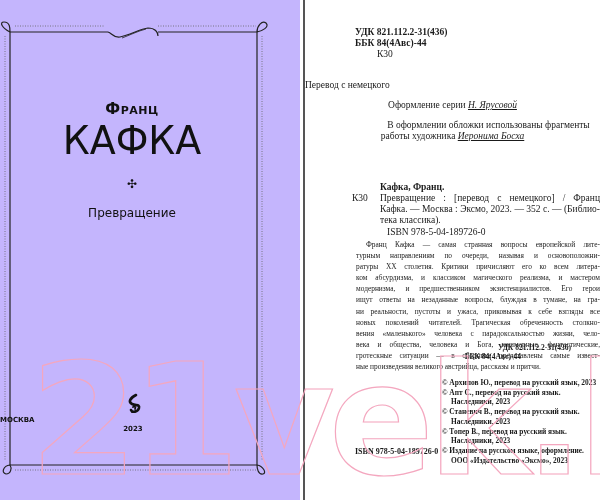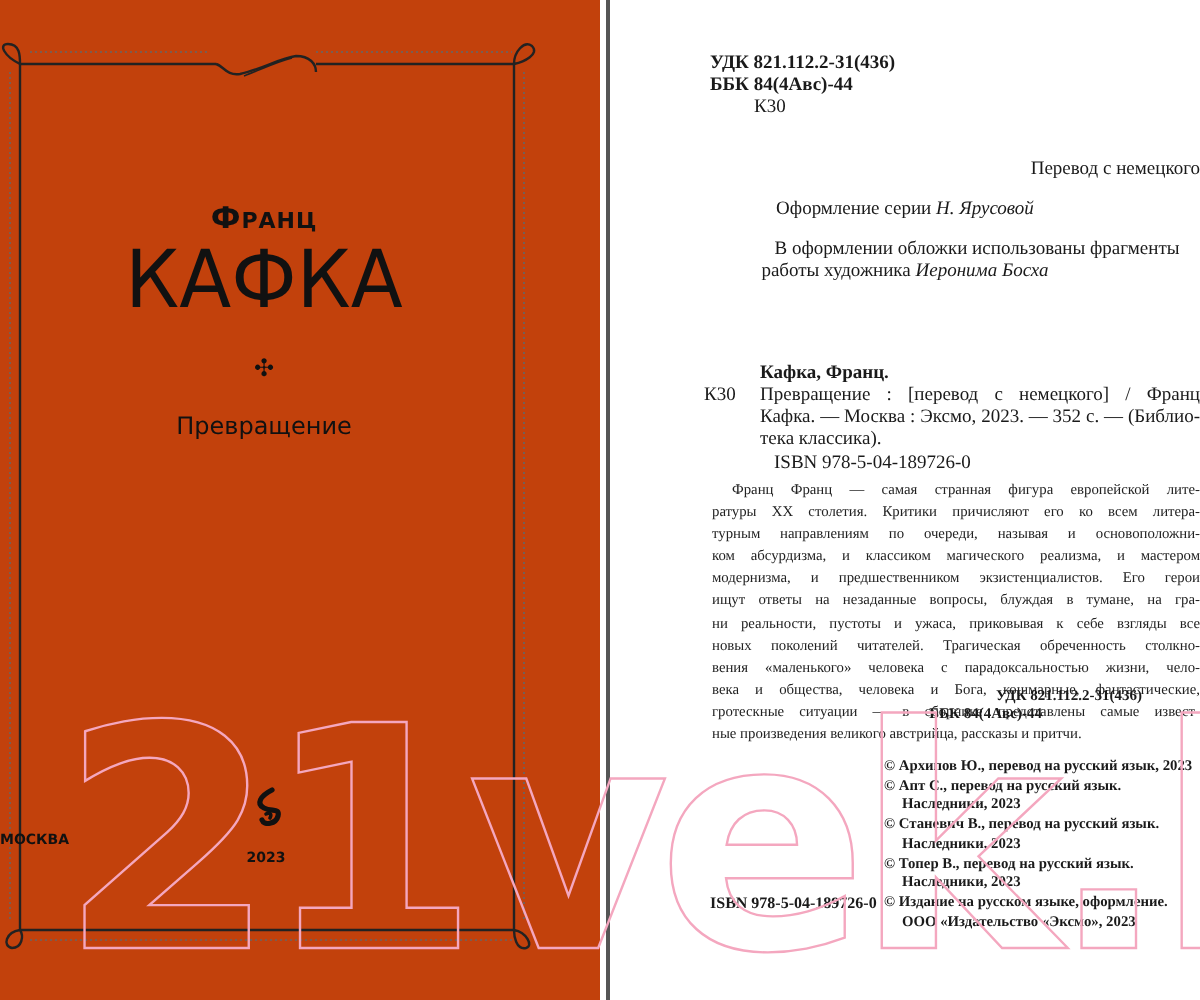--- a/index.html
+++ b/index.html
@@ -2,21 +2,21 @@
 <html><head>
   <meta charset="utf-8">
   <style>
     * { margin: 0; padding: 0; box-sizing: border-box; }
     html, body { width: 600px; height: 500px; background: #ffffff; overflow: hidden; }
     body { position: relative; font-family: "Liberation Serif", serif; color: #1a1a1a; }
 
     .spread { position: absolute; left: 0; top: 0; width: 600px; height: 500px; }
 
     
-    .page-left { position: absolute; left: 0; top: 0; width: 300px; height: 500px; background: #c2410c; }
+    .page-left { position: absolute; left: 0; top: 0; width: 300px; height: 500px; background: #c4b5fd; }
     .frame-svg { position: absolute; left: 0; top: 0; width: 300px; height: 500px; }
 
     .author-first {
       position: absolute; left: 0; width: 264px; top: 100px; text-align: center;
       font-family: "DejaVu Sans", sans-serif; font-size: 15px; font-weight: bold;
       font-variant: small-caps; letter-spacing: 0.5px; color: #111;
     }
     .author-last {
       position: absolute; left: 0; width: 264px; top: 118px; text-align: center;
       font-family: "DejaVu Sans", sans-serif; font-size: 38px; font-weight: normal;
@@ -42,27 +42,27 @@
       font-family: "DejaVu Sans", sans-serif; font-size: 7px; font-weight: bold; color: #111;
     }
 
     
     .gutter { position: absolute; left: 303px; top: 0; width: 2px; height: 500px; background: #555; }
 
     
     .page-right { position: absolute; left: 305px; top: 0; width: 271px; height: 500px; }
     .rtxt { position: absolute; font-size: 9.5px; line-height: 11px; color: #1a1a1a; white-space: nowrap; }
     .b { font-weight: bold; }
-    .i { font-style: italic; }
+    .i { font-style: italic; text-decoration: underline; }
 
     .udk-top { left: 50px; top: 27px; }
     .bbk-top { left: 50px; top: 38px; }
     .k30-top { left: 72px; top: 49px; }
 
-    .translated { left: 0; width: 295px; top: 80px; text-align: right; }
+    .translated { left: 0; width: 295px; top: 80px; text-align: left; }
     .series-design { left: 0; width: 295px; top: 100px; text-align: center; }
     .cover-line1 { left: 0; width: 295px; top: 120px; text-align: center; margin-left: 36px; }
     .cover-line2 { left: 0; width: 295px; top: 131px; text-align: center; }
 
     .card-author { left: 75px; top: 182px; font-weight: bold; }
     .card-k30 { left: 47px; top: 193px; }
     .card-l1 { left: 75px; top: 193px; width: 220px; text-align: justify; text-align-last: justify; white-space: normal; }
     .card-l2 { left: 75px; top: 204px; width: 220px; text-align: justify; text-align-last: justify; white-space: normal; }
     .card-l3 { left: 75px; top: 215px; }
     .card-isbn { left: 82px; top: 227px; }
@@ -150,23 +150,23 @@
     <div class="rtxt cover-line2"><span>работы художника </span><span class="i">Иеронима Босха</span></div>
 
     <div class="rtxt card-author">Кафка, Франц.</div>
     <div class="rtxt card-k30">К30</div>
     <div class="rtxt card-l1">Превращение : [перевод с немецкого] / Франц</div>
     <div class="rtxt card-l2">Кафка. — Москва : Эксмо, 2023. — 352 с. — (Библио-</div>
     <div class="rtxt card-l3">тека классика).</div>
     <div class="rtxt card-isbn">ISBN 978-5-04-189726-0</div>
 
     <div class="annot">
-      <span class="ln first">Франц Франц — самая странная фигура европейской лите-</span>
+      <span class="ln first">Франц Кафка — самая странная вопросы европейской лите-</span>
+      <span class="ln">турным направлениям по очереди, называя и основоположни-</span>
       <span class="ln">ратуры XX столетия. Критики причисляют его ко всем литера-</span>
-      <span class="ln">турным направлениям по очереди, называя и основоположни-</span>
       <span class="ln">ком абсурдизма, и классиком магического реализма, и мастером</span>
       <span class="ln">модернизма, и предшественником экзистенциалистов. Его герои</span>
       <span class="ln">ищут ответы на незаданные вопросы, блуждая в тумане, на гра-</span>
       <span class="ln">ни реальности, пустоты и ужаса, приковывая к себе взгляды все</span>
       <span class="ln">новых поколений читателей. Трагическая обреченность столкно-</span>
       <span class="ln">вения «маленького» человека с парадоксальностью жизни, чело-</span>
       <span class="ln">века и общества, человека и Бога, кошмарные, фантастические,</span>
       <span class="ln">гротескные ситуации — в сборнике представлены самые извест-</span>
       <span class="ln last">ные произведения великого австрийца, рассказы и притчи.</span>
     </div>

